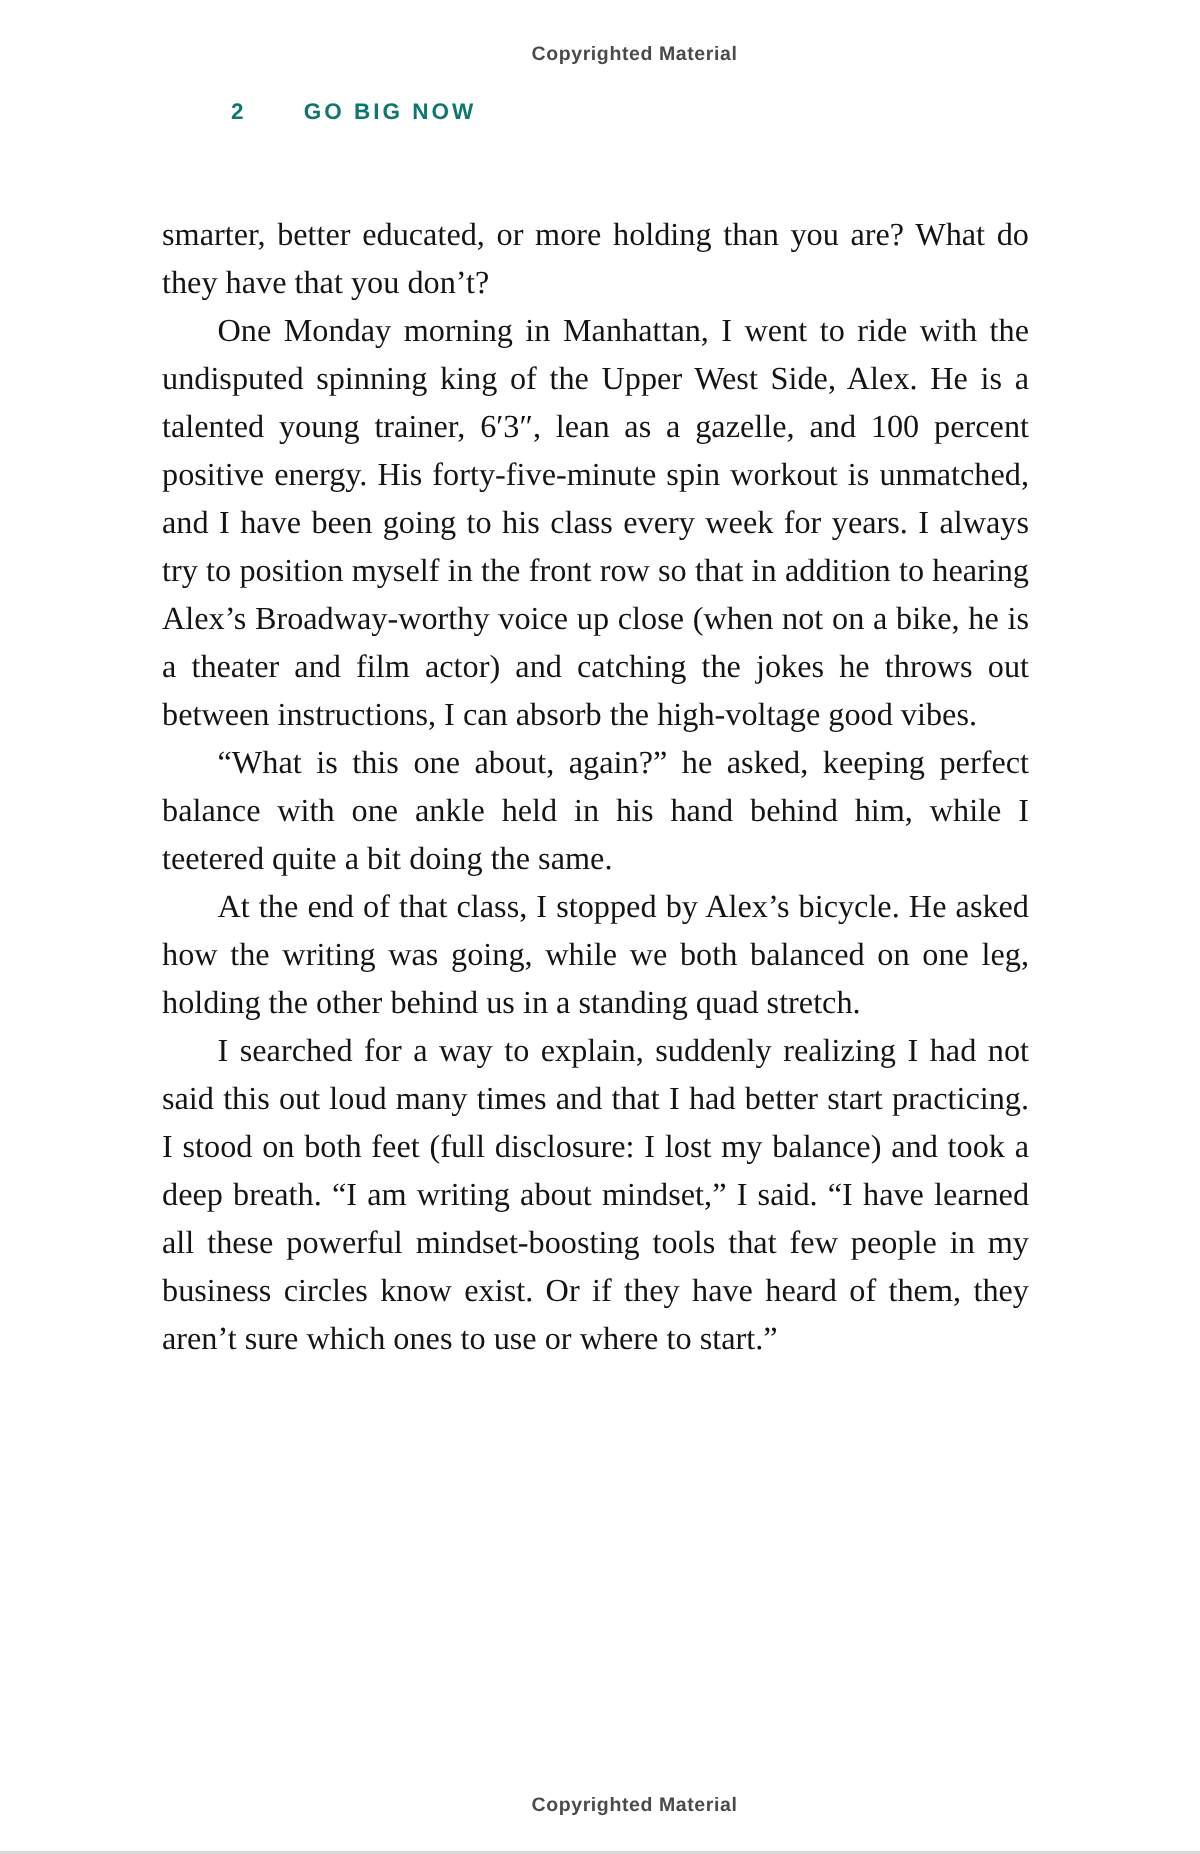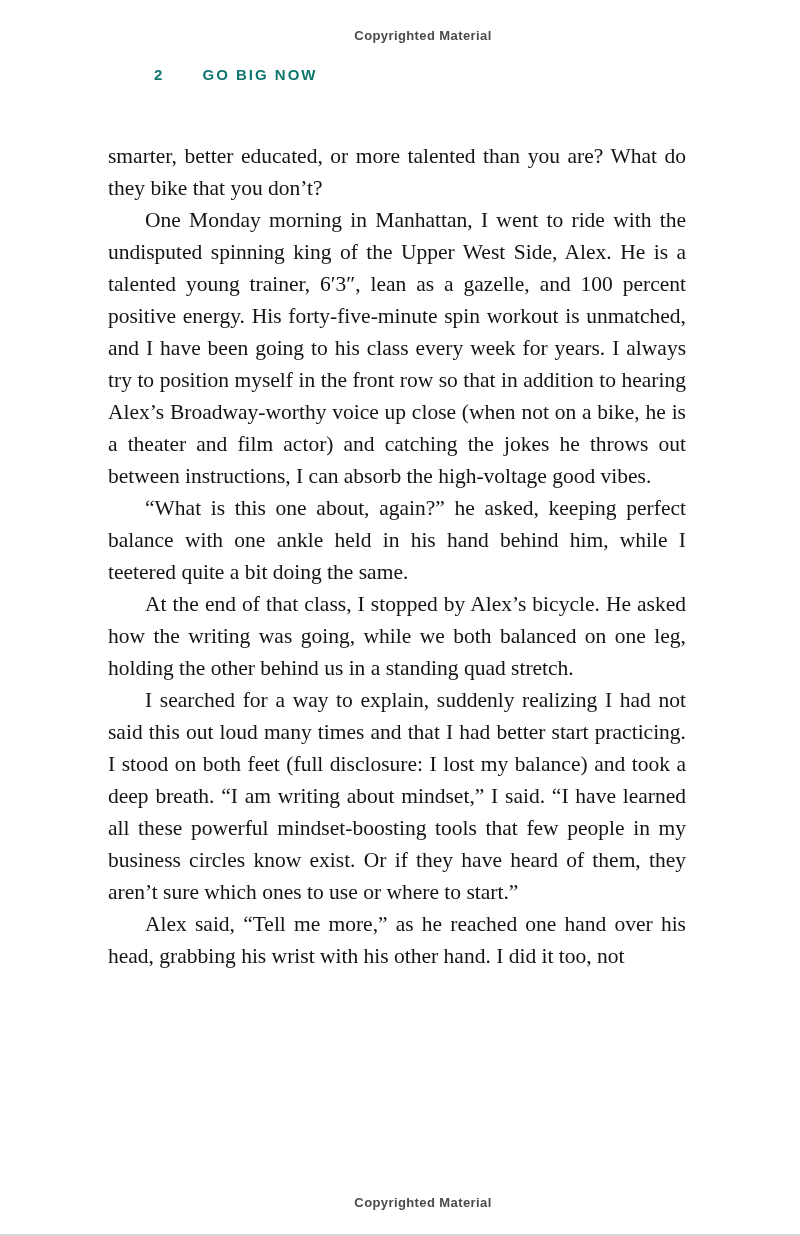--- a/index.html
+++ b/index.html
@@ -83,25 +83,24 @@
 <div class="book-page">
 
   <div class="copyright-notice top">Copyrighted Material</div>
 
   <div class="running-header">
     <span class="page-number">2</span>
     <span class="running-title">GO BIG NOW</span>
   </div>
 
   <div class="body-text">
-      <p class=""><span>smarter, better educated, or more talented than you are? What do they bike that you don’t?</span></p>
+      <p class=""><span>smarter, better educated, or more holding than you are? What do they have that you don’t?</span></p>
       <p class="indent"><span>One Monday morning in Manhattan, I went to ride with the undisputed spinning king of the Upper West Side, Alex. He is a talented young trainer, 6′3″, lean as a gazelle, and 100 percent positive energy. His forty-five-minute spin workout is unmatched, and I have been going to his class every week for years. I always try to position myself in the front row so that in addition to hearing Alex’s Broadway-worthy voice up close (when not on a bike, he is a theater and film actor) and catching the jokes he throws out between instructions, I can absorb the high-voltage good vibes.</span></p>
       <p class="indent"><span>“What is this one about, again?” he asked, keeping perfect balance with one ankle held in his hand behind him, while I teetered quite a bit doing the same.</span></p>
       <p class="indent"><span>At the end of that class, I stopped by Alex’s bicycle. He asked how the writing was going, while we both balanced on one leg, holding the other behind us in a standing quad stretch.</span></p>
       <p class="indent"><span>I searched for a way to explain, suddenly realizing I had not said this out loud many times and that I had better start practicing. I stood on both feet (full disclosure: I lost my balance) and took a deep breath. “I am writing about mindset,” I said. “I have learned all these powerful mindset-boosting tools that few people in my business circles know exist. Or if they have heard of them, they aren’t sure which ones to use or where to start.”</span></p>
-      <p class="indent"><span>Alex said, “Tell me more,” as he reached one hand over his head, grabbing his wrist with his other hand. I did it too, not</span></p>
     </div>
 
   <div class="copyright-notice bottom">Copyrighted Material</div>
 
   <div class="page-edge"></div>
 
 </div>
 
 </body></html>

